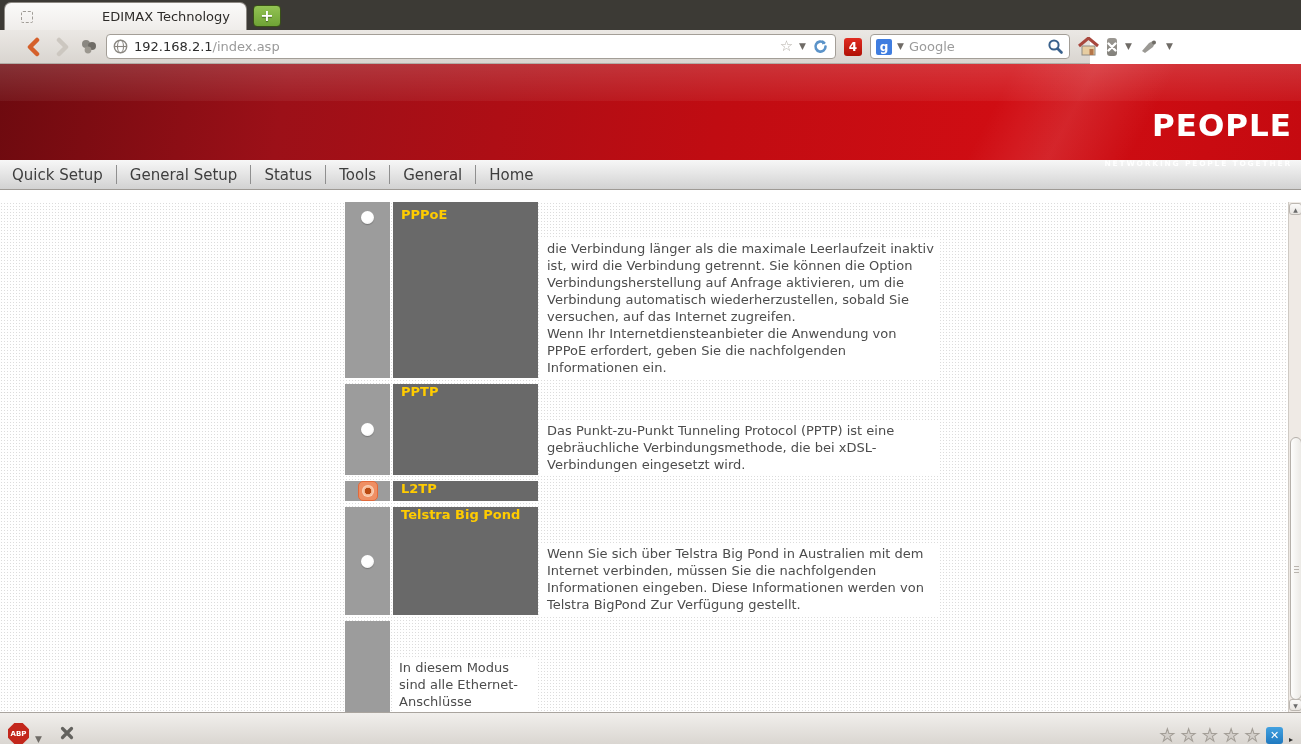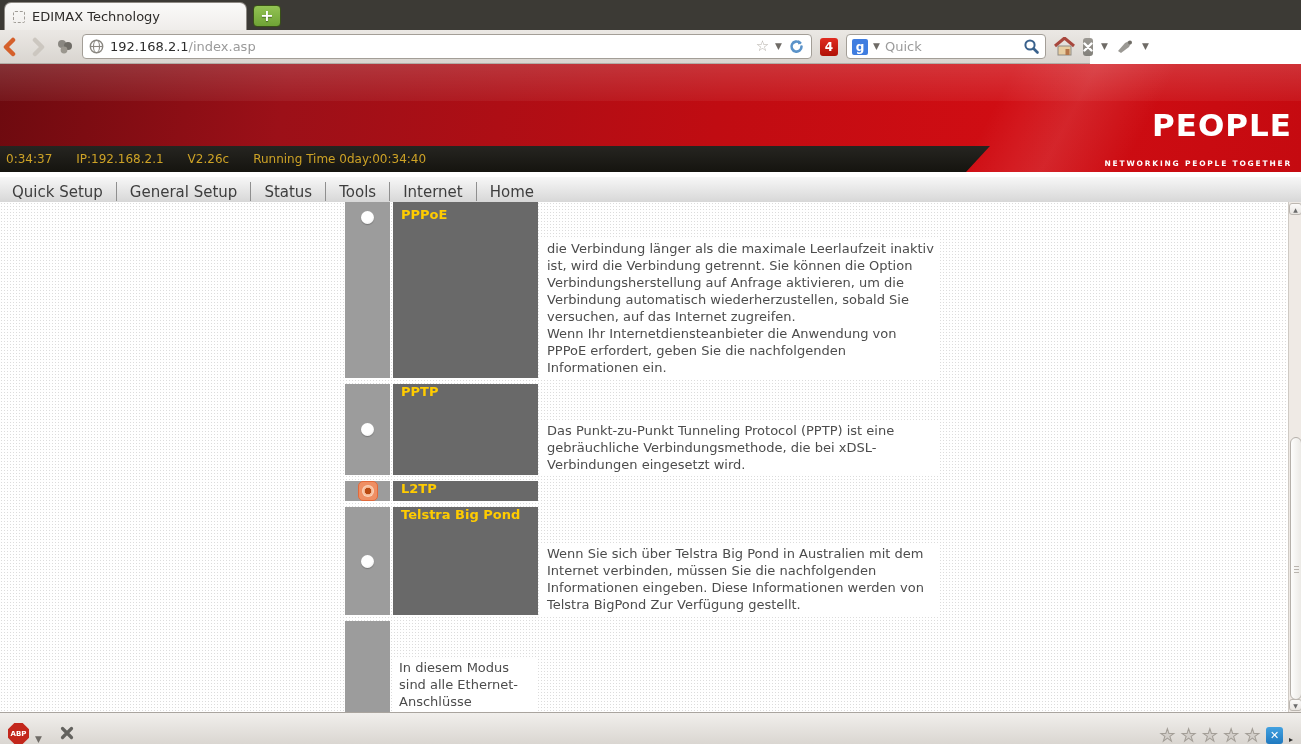--- a/index.html
+++ b/index.html
@@ -1,27 +1,27 @@
 <!DOCTYPE html>
 <html><head>
 <meta charset="utf-8">
 <style>
   * { margin:0; padding:0; box-sizing:border-box; }
   html,body { width:1301px; height:744px; overflow:hidden; }
   body { font-family:"DejaVu Sans", sans-serif; position:relative; background:#fff; }
 
   
   .tabbar { position:absolute; left:0; top:0; width:1301px; height:30px; background:#3c3a35; display:flex; align-items:flex-end; }
-  .tab { width:243px; height:28px; margin-left:4px; background:linear-gradient(#fbfaf9,#efedea); border:1px solid #8e8a84; border-bottom:none; border-radius:7px 7px 0 0; display:flex; align-items:center; padding:0 8px; gap:7px; }
+  .tab { width:243px; height:28px; margin-left:4px; background:linear-gradient(#fbfaf9,#efedea); border:1px solid #8e8a84; border-bottom:none; border-radius:7px 7px 0 0; display:flex; align-items:center; padding:0 16px; gap:7px;justify-content:space-between; }
   .tab-favicon { width:12px; height:12px; border:1px dashed #a09c96; border-radius:2px; flex:0 0 auto; }
   .tab-title { font-size:13px; color:#2e2c29; white-space:nowrap; overflow:hidden; }
   .newtab-btn { width:28px; height:22px; margin:0 0 3px 6px; background:linear-gradient(#93c353,#6fa335); border:1px solid #394f18; border-radius:4px; color:#fff; font-size:16px; font-weight:bold; display:flex; align-items:center; justify-content:center; line-height:1; text-shadow:0 1px 1px rgba(0,0,0,.4); }
 
   
-  .toolbar { position:absolute; left:0; top:30px; width:1090px; height:34px; background:linear-gradient(#ebe8e4,#d9d5d0); border-bottom:1px solid #b2ada7; display:flex; align-items:center; padding:0 0; gap:8px; }
+  .toolbar { position:absolute; left:0; top:30px; width:1090px; height:34px; background:linear-gradient(#ebe8e4,#d9d5d0); border-bottom:1px solid #b2ada7; display:flex; align-items:center; padding:0 24px; gap:8px; }
   .nav-btn { width:24px; height:24px; display:flex; align-items:center; justify-content:center; }
   .share-ico { width:20px; height:20px; display:flex; align-items:center; justify-content:center; }
   .urlbar { flex:0 0 auto; width:730px; height:25px; background:#fff; border:1px solid #a39e97; border-radius:4px; display:flex; align-items:center; padding:0 6px; gap:6px; }
   .url-text { font-size:13px; color:#2d2d2d; flex:1 1 auto; white-space:nowrap; }
   .url-text .path { color:#9a9a9a; }
   .star-glyph { font-size:15px; color:#b4afa8; line-height:1; }
   .caret { font-size:9px; color:#6f6b66; line-height:1; }
   .badge { min-width:18px; height:18px; background:linear-gradient(#e02b20,#b01005); border-radius:3px; color:#fff; font-size:12px; font-weight:bold; display:flex; align-items:center; justify-content:center; padding:0 3px; }
   .searchbar { flex:0 0 auto; width:200px; height:25px; background:#fff; border:1px solid #a39e97; border-radius:4px; display:flex; align-items:center; padding:0 5px; gap:5px; }
   .g-favicon { width:16px; height:16px; background:#3f7de0; border-radius:2px; color:#fff; font-weight:bold; font-size:12px; display:flex; align-items:center; justify-content:center; line-height:1; }
@@ -34,21 +34,21 @@
     background:linear-gradient(100deg,#6d0a0f 0%, #9c1018 22%, #c00c12 55%, #d10d13 78%, #c50a10 100%); }
   .banner::before { content:""; position:absolute; left:0; top:0; width:100%; height:37px; background:linear-gradient(rgba(255,255,255,.16), rgba(255,255,255,.05)); }
   .banner::after { content:""; position:absolute; left:55%; top:-40px; width:700px; height:200px; background:linear-gradient(115deg, rgba(255,255,255,0) 40%, rgba(255,255,255,.10) 50%, rgba(255,255,255,0) 60%); transform:rotate(3deg); }
   .status-band { position:absolute; left:0; bottom:0; width:990px; height:26px; background:linear-gradient(#262521,#15140f); clip-path:polygon(0 0, 100% 0, calc(100% - 24px) 100%, 0 100%); display:flex; align-items:center; gap:24px; padding:0 6px; z-index:2; }
   .status-band span { font-size:12px; color:#cda226; white-space:nowrap; }
   .logo { position:absolute; right:9px; top:46px; text-align:right; z-index:3; }
   .logo-word { color:#fff; font-size:31px; font-weight:bold; letter-spacing:1px; line-height:1; font-family:"DejaVu Sans", sans-serif; }
   .logo-tag { color:#fff; font-size:7.5px; letter-spacing:1.8px; margin-top:18px; font-weight:bold; }
 
   
-  .navbar { position:absolute; left:0; top:177px; width:1301px; height:30px; background:linear-gradient(#f7f7f7,#d2d2d2); border-bottom:1px solid #9e9a95; display:flex; align-items:center; padding-left:12px; }
+  .navbar { position:absolute; left:0; top:160px; width:1301px; height:30px; background:linear-gradient(#f7f7f7,#d2d2d2); border-bottom:1px solid #9e9a95; display:flex; align-items:center; padding-left:12px; }
   .nav-item { font-size:15px; color:#3e3e3e; padding:0 13px; white-space:nowrap; }
   .nav-item:first-child { padding-left:0; }
   .nav-sep { width:1px; height:19px; background:#8f8f8f; }
 
   
   .content { position:absolute; left:0; top:202px; width:1301px; height:510px; background:#fff;
     background-image:radial-gradient(circle, #dcdcdc 0.7px, transparent 0.9px); background-size:3px 3px; overflow:hidden; }
   .page-table { position:absolute; left:345px; top:0; width:595px; display:flex; flex-direction:column; gap:6px; }
   .row { display:grid; grid-template-columns:45px 145px 1fr; gap:3px; }
   .cell-radio { background:#9c9c9c; display:flex; align-items:center; justify-content:center; }
@@ -119,21 +119,21 @@
     <span class="caret">▼</span>
     <svg width="17" height="17">
         <path d="M13.5 8.5 A5 5 0 1 1 11.8 4.8" fill="none" stroke="#5b93c9" stroke-width="2.6" stroke-linecap="round"></path>
         <path d="M10.5 2 L14 5 L10 6.5 Z" fill="#5b93c9"></path>
       </svg>
   </div>
   <span class="badge">4</span>
   <div class="searchbar">
     <span class="g-favicon">g</span>
     <span class="caret">▼</span>
-    <span class="search-placeholder">Quick</span>
+    <span class="search-placeholder">Google</span>
     <svg width="17" height="17">
         <circle cx="7" cy="7" r="4.6" fill="none" stroke="#39618c" stroke-width="2"></circle>
         <line x1="10.5" y1="10.5" x2="14.5" y2="14.5" stroke="#39618c" stroke-width="2.6" stroke-linecap="round"></line>
       </svg>
   </div>
   <span class="tool-ico">
     <svg width="21" height="19">
         <path d="M1 9 L10.5 1 L20 9" fill="none" stroke="#a8473d" stroke-width="3" stroke-linejoin="round"></path>
         <rect x="4" y="9" width="13" height="9" fill="#e7cda1" stroke="#8f8b84" stroke-width="1"></rect>
         <rect x="11.5" y="12" width="4" height="6" fill="#b5764a"></rect>
@@ -148,42 +148,36 @@
   <span class="tool-ico">
     <svg width="18" height="16">
         <path d="M2 12 L9 4 L13 2 L15 4 L13 8 L5 14 Z" fill="#8a8781" opacity="0.85"></path>
         <circle cx="14" cy="3.5" r="2" fill="#6f6c66"></circle>
       </svg>
   </span>
   <span class="caret">▼</span>
 </div>
 
 <div class="banner">
-  <div class="status-band">
-    <span>0:34:37</span>
-    <span>IP:192.168.2.1</span>
-    <span>V2.26c</span>
-    <span>Running Time 0day:00:34:40</span>
-  </div>
   <div class="logo">
     <div class="logo-word">PEOPLE</div>
     <div class="logo-tag">NETWORKING PEOPLE TOGETHER</div>
   </div>
 </div>
 
 <div class="navbar">
   <span class="nav-item">Quick Setup</span>
   <span class="nav-sep"></span>
   <span class="nav-item">General Setup</span>
   <span class="nav-sep"></span>
   <span class="nav-item">Status</span>
   <span class="nav-sep"></span>
   <span class="nav-item">Tools</span>
   <span class="nav-sep"></span>
-  <span class="nav-item">Internet</span>
+  <span class="nav-item">General</span>
   <span class="nav-sep"></span>
   <span class="nav-item">Home</span>
 </div>
 
 <div class="content">
   <div class="page-table">
 
     <div class="row top-align">
       <div class="cell-radio">
           <span class="radio"></span>

